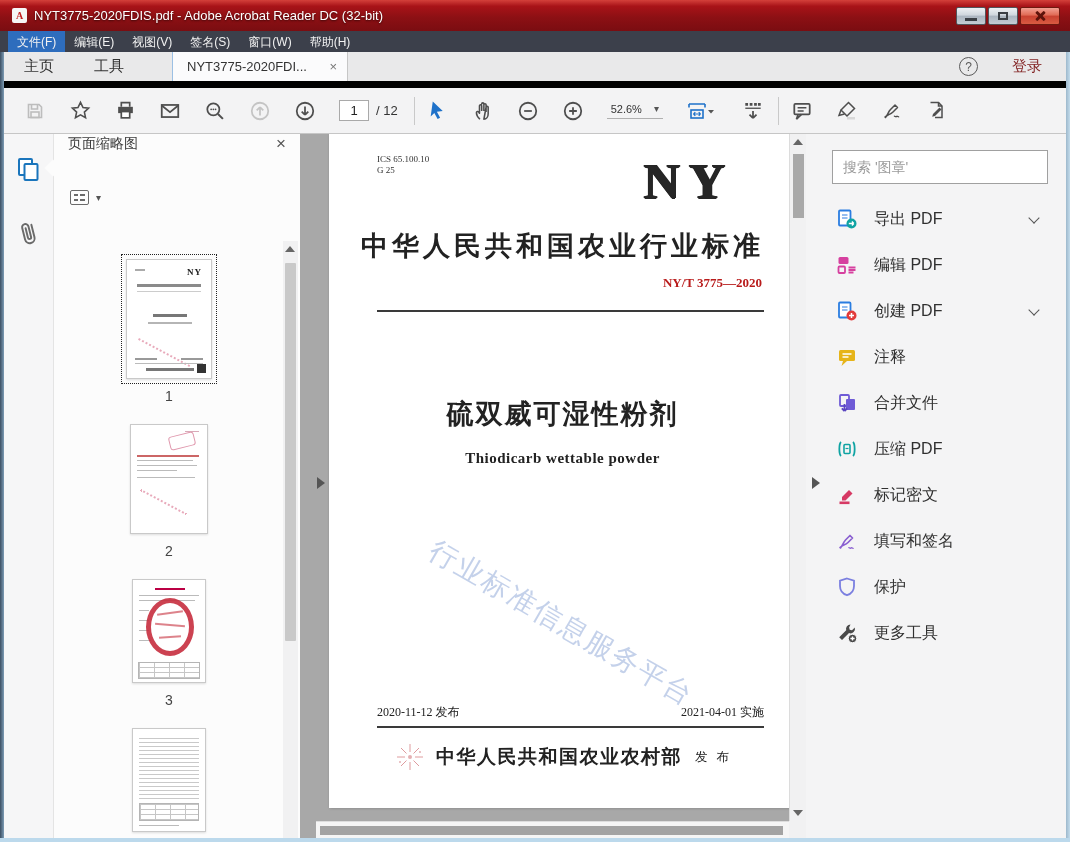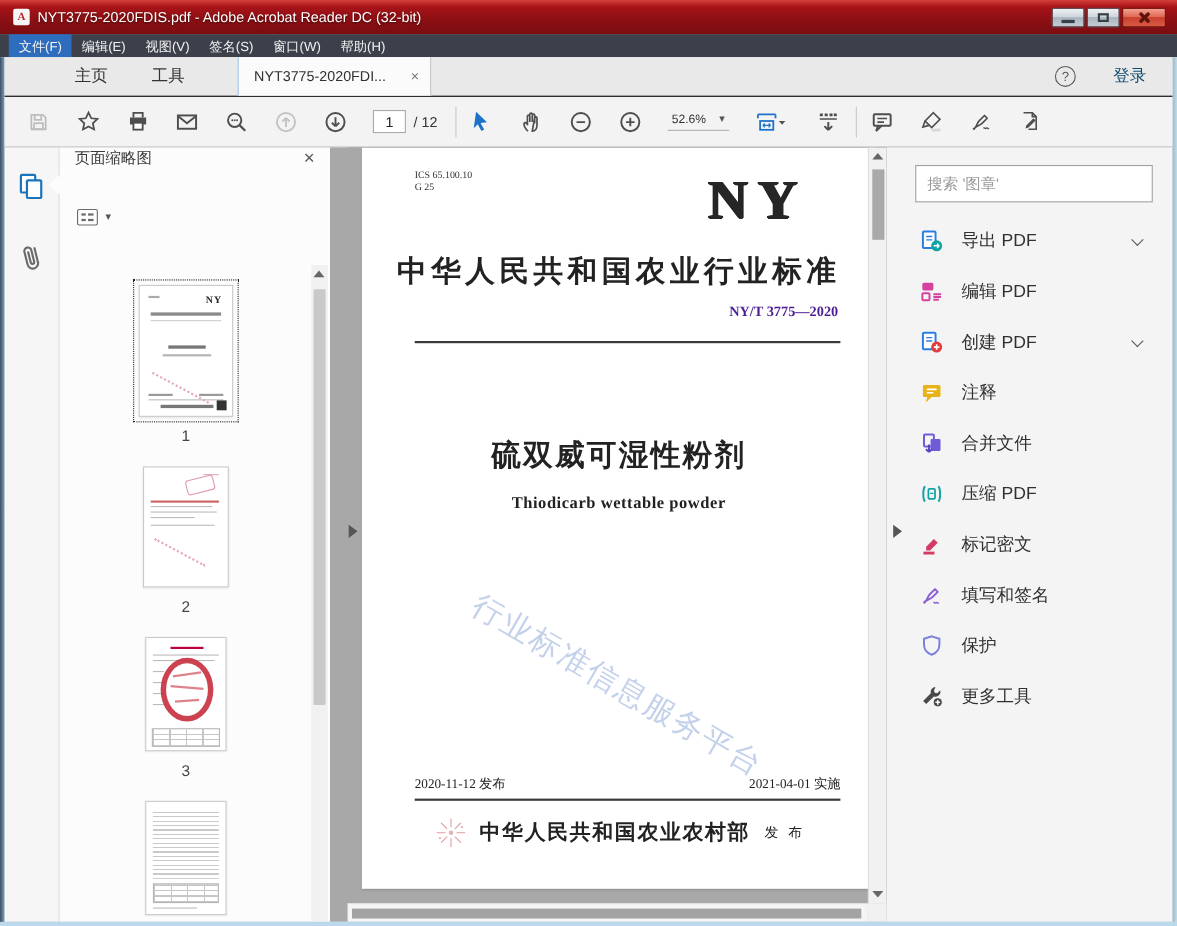--- a/index.html
+++ b/index.html
@@ -35,31 +35,31 @@
     width:3px; height:12px; background:#5d130b; border-radius:1px; }
   .glyph-close:before { transform:rotate(45deg); } .glyph-close:after { transform:rotate(-45deg); }
 
   
   .menubar { height:21px; background:#3c404b; display:flex; align-items:stretch; padding-left:8px; }
   .menu-item { color:#f2f2f2; font-size:12px; padding:3px 9px 0 9px; }
   .menu-item.active { background:#2e6dbd; }
 
   
   .tabbar { height:36px; background:#e9e9ea; display:flex; align-items:stretch; position:relative;
-    margin:0 4px; border-bottom:1px solid #000000;padding-left:44px; }
+    margin:0 4px; border-bottom:7px solid #000000; }
   .tab-static { font-size:15px; color:#333; padding:0 20px; display:flex; align-items:center; }
   .tab-doc { margin-left:28px; width:176px; background:#fbfbfc; border-left:1px solid #9cc0e4;
     border-right:1px solid #c6c6c6; display:flex; align-items:center; padding:0 10px 0 14px;
     font-size:13px; color:#333; }
   .tab-doc .tab-label { flex:1; white-space:nowrap; overflow:hidden; }
   .tab-close { color:#777; font-size:13px; margin-left:6px; }
   .tab-right { position:absolute; right:24px; top:0; height:100%; display:flex; align-items:center; gap:34px; }
   .help-circle { width:19px; height:19px; border:1.5px solid #5a5a5a; border-radius:50%;
     color:#5a5a5a; font-size:12px; display:flex; align-items:center; justify-content:center; }
-  .login { font-size:15px; color:#0c4a6e; }
+  .login { font-size:15px; color:#7f1d1d; }
 
   
   .toolbar { height:46px; background:#f3f3f4; border-bottom:1px solid #c6c6c6;
     display:flex; align-items:center; padding-left:20px; margin:0 4px; }
   .tbtn { width:22px; height:22px; margin-right:23px; display:flex; align-items:center; justify-content:center; }
   .tsep { width:1px; height:28px; background:#c9c9c9; margin:0 12px 0 2px; }
   .page-input { width:30px; height:21px; border:1px solid #a9a9a9; background:#fff;
     font-size:13px; text-align:center; color:#222; }
   .page-total { font-size:13px; color:#333; margin:0 14px 0 7px; }
   .zoom-box { display:flex; align-items:center; gap:12px; border-bottom:1px solid #b0b0b0;
@@ -129,21 +129,21 @@
   .doc-corner { position:absolute; right:0; bottom:0; width:17px; height:17px; background:#f1f1f2; }
 
   
   .pg-serif { font-family:"Liberation Serif","DejaVu Serif",serif; }
   .ics { position:absolute; left:48px; top:20px; font-size:9px; color:#333; line-height:11px; }
   .ny-logo { position:absolute; right:62px; top:18px; font-family:"Liberation Serif",serif;
     font-weight:bold; font-size:50px; color:#262626; letter-spacing:9px;
     text-shadow:1px 0 currentColor,-1px 0 currentColor,0 1px currentColor; }
   .std-cat { position:absolute; top:94px; left:0; right:0; text-align:center;
     font-weight:bold; font-size:27px; letter-spacing:4px; color:#222; }
-  .std-num { position:absolute; top:141px; right:34px; font-weight:bold; font-size:13px; color:#4c1d95; }
+  .std-num { position:absolute; top:141px; right:34px; font-weight:bold; font-size:13px; color:#b91c1c; }
   .rule { position:absolute; left:48px; right:32px; border-top:2px solid #3a3a3a; }
   .doc-title { position:absolute; top:262px; left:0; right:0; text-align:center;
     font-size:27px; font-weight:600; letter-spacing:2px; color:#222; }
   .doc-title-en { position:absolute; top:316px; left:0; right:0; text-align:center;
     font-weight:bold; font-size:15px; color:#222; letter-spacing:.5px; }
   .watermark { position:absolute; left:112px; top:398px; transform:rotate(30deg); transform-origin:0 0;
     font-size:28px; letter-spacing:2px; color:rgba(148,172,216,.55); white-space:nowrap; }
   .date-l { position:absolute; left:48px; top:570px; font-size:12px; color:#222; }
   .date-r { position:absolute; right:32px; top:570px; font-size:12px; color:#222; }
   .issuer-row { position:absolute; top:606px; left:0; right:0; display:flex;

